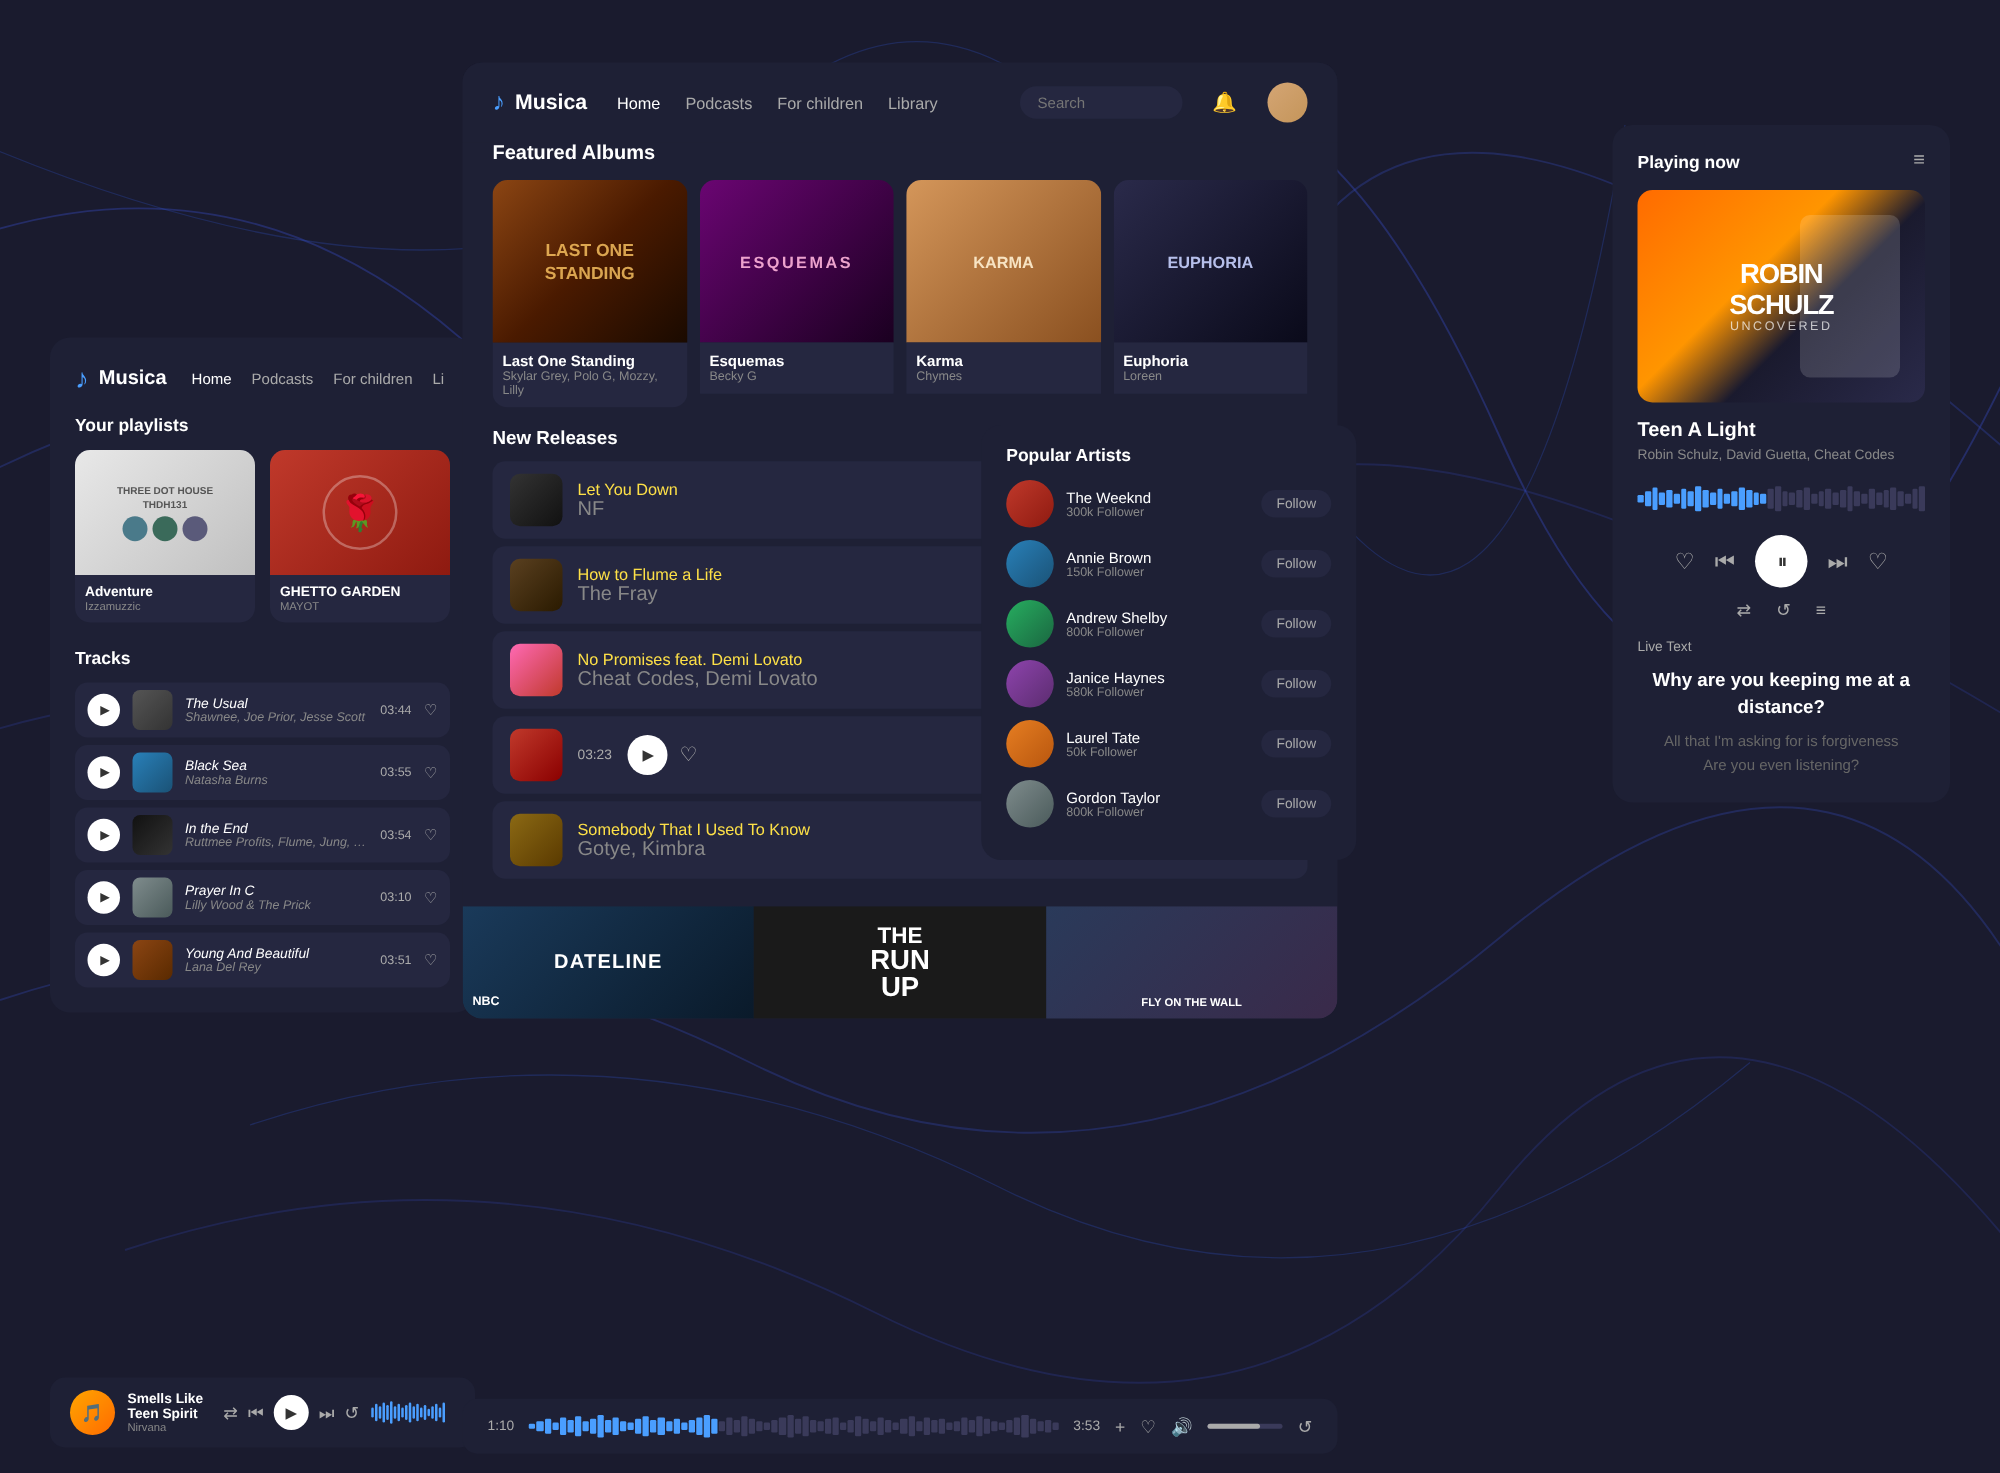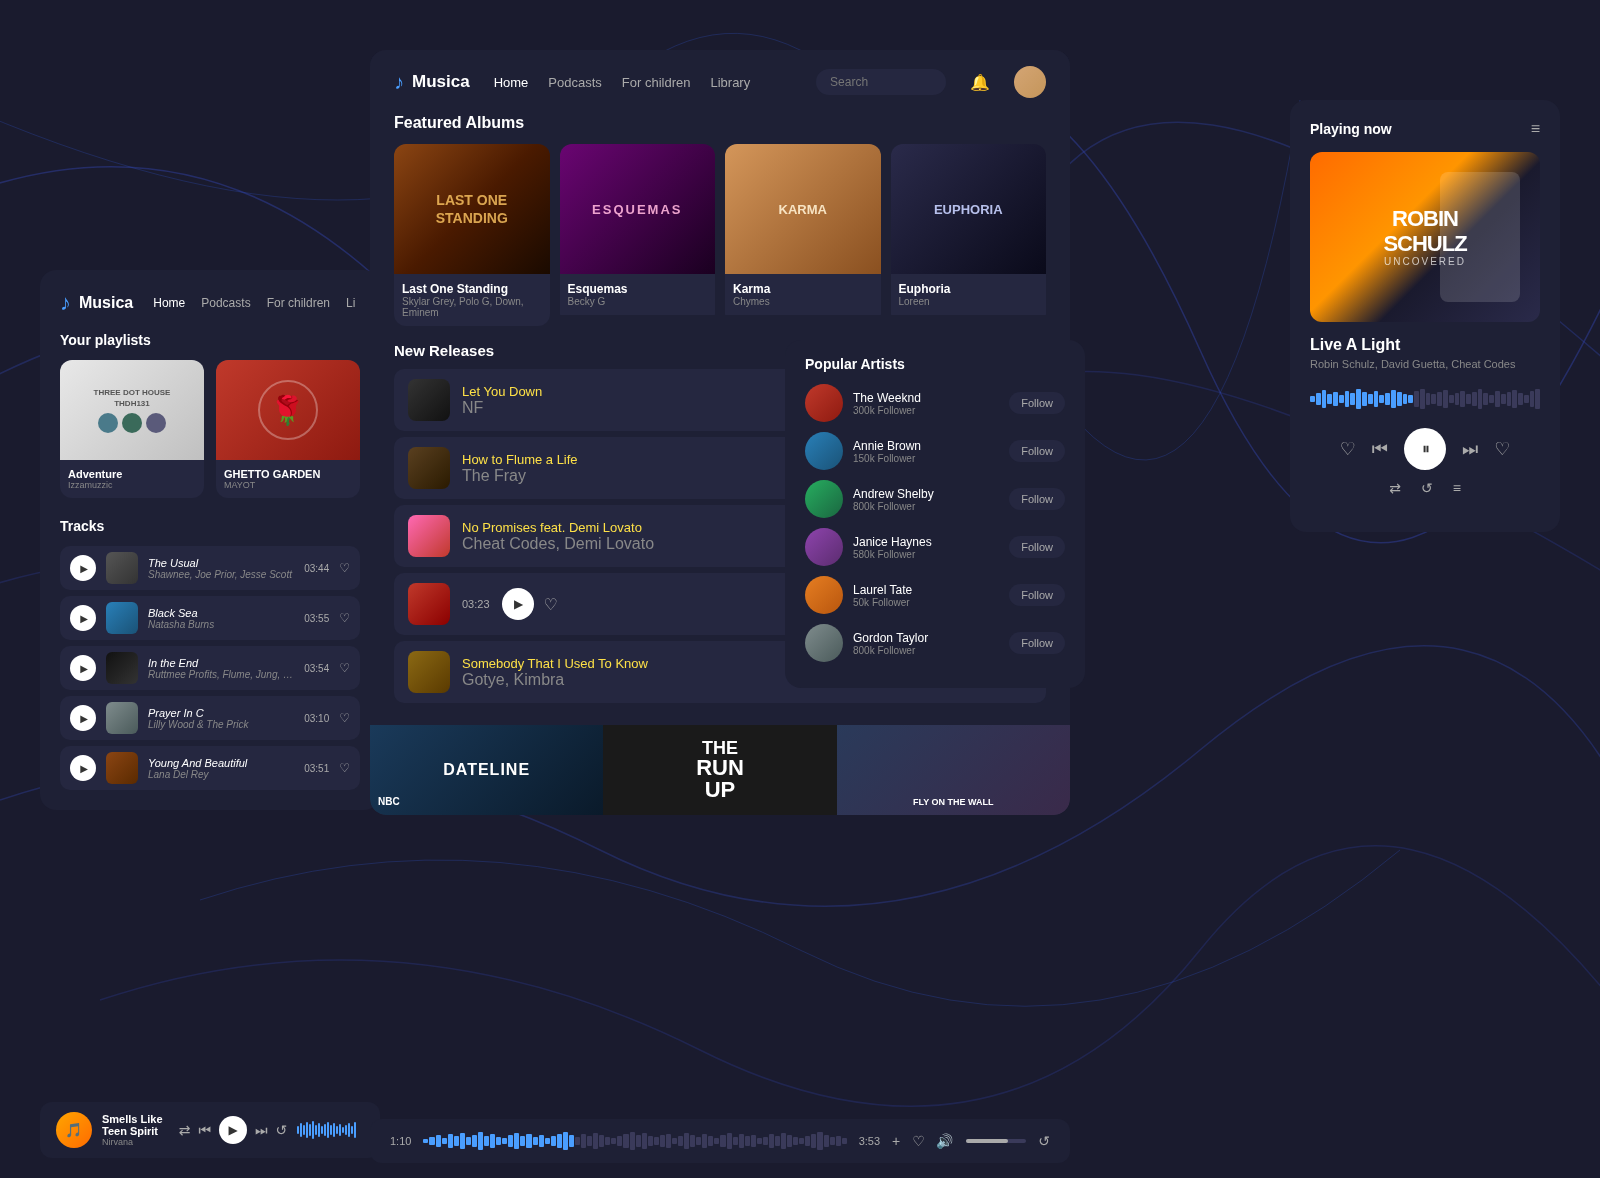--- a/index.html
+++ b/index.html
@@ -665,21 +665,21 @@
     <div class="user-avatar"></div>
   </div>
 
   <div class="featured-section">
     <div class="feat-title">Featured Albums</div>
     <div class="featured-grid">
       <div class="feat-card">
         <div class="album-last-one"></div>
         <div class="feat-card-overlay">
           <div class="feat-card-name">Last One Standing</div>
-          <div class="feat-card-sub">Skylar Grey, Polo G, Down, Eminem</div>
+          <div class="feat-card-sub">Skylar Grey, Polo G, Mozzy, Lilly</div>
         </div>
       </div>
       <div class="feat-card">
         <div class="album-esquemas"></div>
         <div class="feat-card-overlay">
           <div class="feat-card-name">Esquemas</div>
           <div class="feat-card-sub">Becky G</div>
         </div>
       </div>
       <div class="feat-card">
@@ -948,21 +948,21 @@
 
   <div class="album-art">
     <div style="text-align:center;z-index:2;">
       <div class="album-art-text">ROBIN<br>SCHULZ</div>
       <div class="album-art-sub">UNCOVERED</div>
     </div>
 
     <div style="position:absolute;right:20px;top:20px;width:80px;height:130px;background:rgba(255,255,255,0.15);border-radius:8px;"></div>
   </div>
 
-  <div class="song-name">Live A Light</div>
+  <div class="song-name">Teen A Light</div>
   <div class="song-artists">Robin Schulz, David Guetta, Cheat Codes</div>
 
   <div class="waveform-player" id="right-waveform">
       <div style="flex: 1 1 0%; height: 6px; border-radius: 1px; min-height: 2px; background: rgb(74, 158, 255);"></div>
       <div style="flex: 1 1 0%; height: 12px; border-radius: 1px; min-height: 2px; background: rgb(74, 158, 255);"></div>
       <div style="flex: 1 1 0%; height: 18px; border-radius: 1px; min-height: 2px; background: rgb(74, 158, 255);"></div>
       <div style="flex: 1 1 0%; height: 10px; border-radius: 1px; min-height: 2px; background: rgb(74, 158, 255);"></div>
       <div style="flex: 1 1 0%; height: 14px; border-radius: 1px; min-height: 2px; background: rgb(74, 158, 255);"></div>
       <div style="flex: 1 1 0%; height: 8px; border-radius: 1px; min-height: 2px; background: rgb(74, 158, 255);"></div>
       <div style="flex: 1 1 0%; height: 16px; border-radius: 1px; min-height: 2px; background: rgb(74, 158, 255);"></div>
@@ -1009,13 +1009,21 @@
     </div>
     <span class="p-ctrl">⏭</span>
     <span class="p-ctrl">♡</span>
   </div>
   <div class="player-controls-2">
     <span class="p-ctrl2">⇄</span>
     <span class="p-ctrl2">↺</span>
     <span class="p-ctrl2">≡</span>
   </div>
 
+  <div class="live-text-section">
+    <div class="live-label">Live Text</div>
+    <div class="lyrics">
+      <div class="lyric-main">Why are you keeping me at a distance?</div>
+      <div class="lyric-secondary">All that I'm asking for is forgiveness</div>
+      <div class="lyric-secondary">Are you even listening?</div>
+    </div>
+  </div>
 </div>
 
 </body></html>

